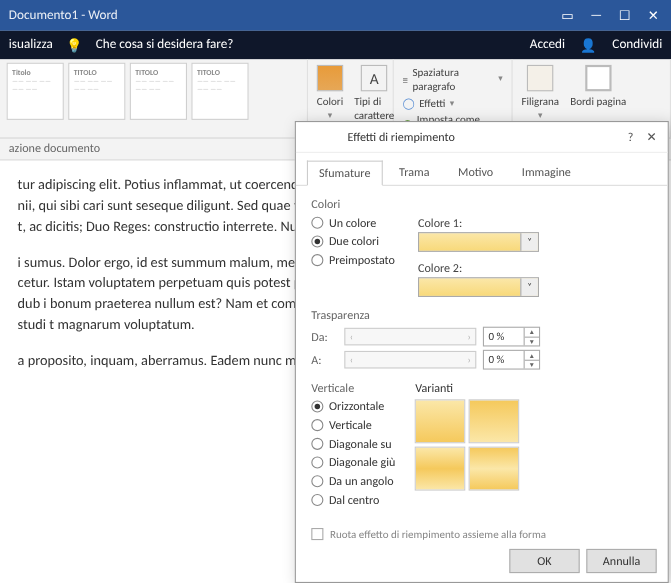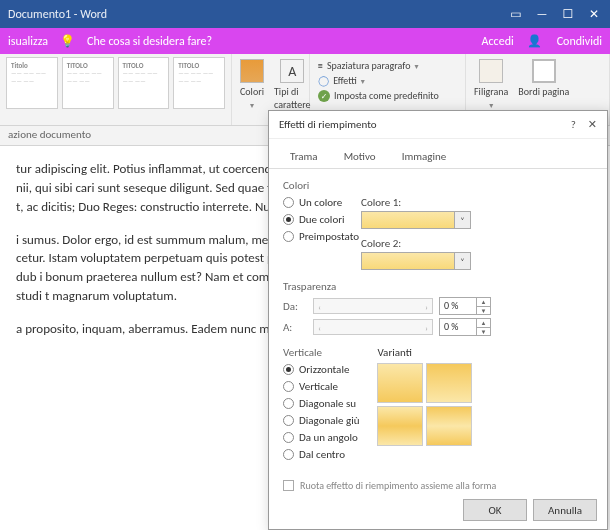--- a/index.html
+++ b/index.html
@@ -3,21 +3,21 @@
 <meta charset="utf-8">
 <style>
 * { box-sizing: border-box; margin: 0; padding: 0; font-family: "Segoe UI", Calibri, sans-serif; }
 body { width: 610px; height: 530px; overflow: hidden; background: #fff; position: relative; }
 
 .titlebar { height: 28px; background: #2b579a; color: #fff; display: flex; align-items: center; padding: 0 8px; font-size: 12px; }
 .titlebar .docname { opacity: 0.9; }
 .titlebar .winicons { margin-left: auto; display: flex; gap: 10px; }
 .titlebar .winicons span { width: 16px; text-align: center; cursor: pointer; }
 
-.menubar { height: 26px; background: #d946ef; color: #fff; display: flex; align-items: center; padding: 0 8px; font-size: 12px; }
+.menubar { height: 26px; background: #0f172a; color: #fff; display: flex; align-items: center; padding: 0 8px; font-size: 12px; }
 .menubar .left { display: flex; gap: 12px; align-items: center; }
 .menubar .right { margin-left: auto; display: flex; gap: 14px; align-items: center; }
 .bulb { color: #fff; }
 
 .ribbon { height: 72px; background: #f3f3f3; border-bottom: 1px solid #d4d4d4; display: flex; align-items: stretch; position: relative; }
 .ribbon-group { border-right: 1px solid #e0e0e0; padding: 3px 6px 1px; display: flex; flex-direction: column; }
 .ribbon-label { font-size: 10px; color: #666; text-align: center; margin-top: auto; padding-top: 1px; }
 .thumbs { display: flex; gap: 4px; }
 .thumb { width: 52px; height: 52px; background: #fff; border: 1px solid #cfcfcf; font-size: 6px; color: #bbb; padding: 4px; line-height: 1.2; }
 .thumb .tt { color: #888; font-size: 7px; font-weight: bold; }
@@ -29,32 +29,32 @@
 .check { width: 12px; height: 12px; border-radius: 50%; background: #6fa24b; color: #fff; font-size: 8px; display: flex; align-items: center; justify-content: center; }
 .caret { font-size: 8px; color: #888; }
 
 .subbar { height: 20px; background: #f3f3f3; font-size: 11px; color: #666; padding: 2px 8px; border-bottom: 1px solid #d4d4d4; }
 
 .doc { position: absolute; left: 0; top: 146px; width: 610px; height: 384px; background: #fff; padding: 14px 16px; font-size: 13px; color: #333; line-height: 1.45; overflow: hidden; }
 .doc p { margin-bottom: 14px; }
 
 .dialog { position: absolute; left: 268px; top: 110px; width: 340px; height: 420px; background: #fff; border: 1px solid #999; box-shadow: 4px 4px 14px rgba(0,0,0,0.25); font-size: 11px; color: #333; }
 .dlg-title { height: 28px; display: flex; align-items: center; padding: 0 10px; border-bottom: 1px solid #eee; }
-.dlg-title .t { font-weight: 500; }
+.dlg-title .t { font-weight: 500; margin-left: 37px; }
 .dlg-title .cls { margin-left: auto; display: flex; gap: 12px; }
 .dlg-title .cls span { cursor: pointer; color: #555; }
 
 .tabs { display: flex; padding: 6px 10px 0; gap: 4px; border-bottom: 1px solid #ddd; }
 .tab { padding: 4px 10px; color: #555; border: 1px solid transparent; cursor: pointer; }
 .tab.active { border: 1px solid #ccc; border-bottom-color: #fff; background: #fff; position: relative; top: 1px; }
 
 .dlg-body { padding: 10px 14px; }
 .fldset { margin-bottom: 10px; }
 .fldset .lgd { color: #666; font-size: 11px; margin-bottom: 4px; }
-.colrow { display: flex; align-items: flex-start; gap: 2px; }
+.colrow { display: flex; align-items: flex-start; gap: 21px; }
 .radios { display: flex; flex-direction: column; gap: 4px; }
 .radio { display: flex; align-items: center; gap: 5px; }
 .radio .dot { width: 11px; height: 11px; border: 1px solid #888; border-radius: 50%; display: flex; align-items: center; justify-content: center; }
 .radio.sel .dot::after { content: ""; width: 5px; height: 5px; background: #333; border-radius: 50%; }
 .colorbox { width: 110px; height: 18px; border: 1px solid #aaa; background: linear-gradient(#fbe7a8,#f8d97a); display: flex; }
 .colorbox .dd { width: 16px; border-left: 1px solid #aaa; background: #eee; display: flex; align-items: center; justify-content: center; font-size: 8px; }
 .colorlabels { display: flex; flex-direction: column; gap: 8px; }
 .colorlabels .cl { font-size: 11px; color: #444; margin-bottom: 2px; }
 
 .transprow { display: flex; align-items: center; gap: 6px; margin: 3px 0; }
@@ -102,21 +102,21 @@
     <span>Che cosa si desidera fare?</span>
   </div>
   <div class="right">
     <span>Accedi</span>
     <span>👤</span>
     <span>Condividi</span>
   </div>
 </div>
 
 <div class="ribbon">
-  <div class="ribbon-group" style="width:232px">
+  <div class="ribbon-group" style="width:280px">
     <div class="thumbs">
       <div class="thumb"><span class="tt">Titolo</span><br>—— —— —— —— ——</div>
       <div class="thumb"><span class="tt">TITOLO</span><br>—— —— —— —— ——</div>
       <div class="thumb"><span class="tt">TITOLO</span><br>—— —— —— —— ——</div>
       <div class="thumb"><span class="tt">TITOLO</span><br>—— —— —— —— ——</div>
     </div>
   </div>
   <div class="ribbon-group" style="width:78px">
     <div class="ministack">
       <div class="rbtn">
@@ -175,20 +175,21 @@
 
 <div class="dialog">
   <div class="dlg-title">
     <span class="t">Effetti di riempimento</span>
     <div class="cls">
       <span>?</span>
       <span>✕</span>
     </div>
   </div>
   <div class="tabs">
+    <div class="tab active">Sfumature</div>
     <div class="tab">Trama</div>
     <div class="tab">Motivo</div>
     <div class="tab">Immagine</div>
   </div>
   <div class="dlg-body">
     <div class="fldset">
       <div class="lgd">Colori</div>
       <div class="colrow">
         <div class="radios">
           <label class="radio">

